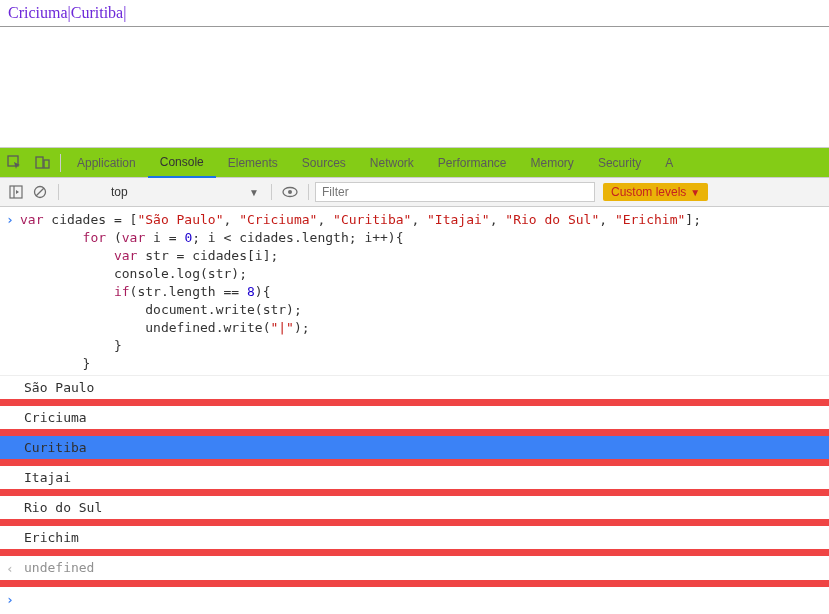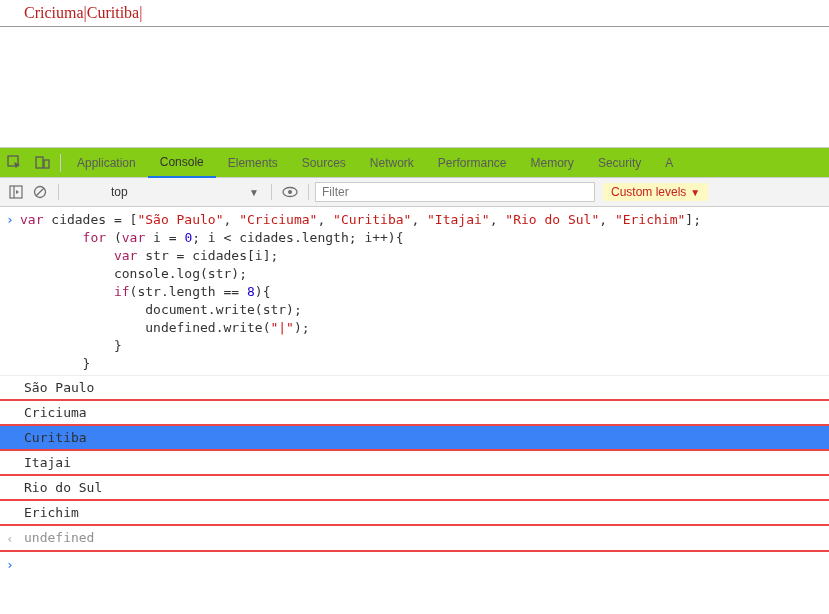--- a/index.html
+++ b/index.html
@@ -1,41 +1,41 @@
 <!DOCTYPE html>
 <html><head>
 <meta charset="utf-8">
 <style>
   * { box-sizing: border-box; margin: 0; padding: 0; }
   body { font-family: "Segoe UI", Arial, sans-serif; font-size: 12px; color: #333; background: #fff; width: 829px; }
-  .page-top { border-bottom: 1px solid #999; padding: 4px 24px; font-family: "Times New Roman", serif; font-size: 16px; color: #b91c1c; }
+  .page-top { border-bottom: 1px solid #999; padding: 4px 8px; font-family: "Times New Roman", serif; font-size: 16px; color: #6d28d9; }
   .page-gap { height: 120px; }
   .devtools { border-top: 1px solid #ccc; }
   .tabs-row { display: flex; align-items: center; border-bottom: 1px solid #ccc; background: #84cc16; height: 30px; }
   .tabs-row .icon-btn { width: 28px; height: 28px; display: flex; align-items: center; justify-content: center; color: #5a5a5a; cursor: pointer; }
   .tabs-row .sep { width: 1px; height: 18px; background: #ccc; margin: 0 4px; }
   .tab { padding: 0 12px; height: 30px; display: flex; align-items: center; color: #5a5a5a; cursor: pointer; }
   .tab.active { color: #333; border-bottom: 2px solid #1a73e8; }
   .toolbar { display: flex; align-items: center; border-bottom: 1px solid #ccc; background: #f3f3f3; height: 29px; padding: 0 4px; }
   .toolbar .icon-btn { width: 24px; height: 24px; display: flex; align-items: center; justify-content: center; color: #6e6e6e; cursor: pointer; }
   .toolbar .sep { width: 1px; height: 16px; background: #ccc; margin: 0 6px; }
   .ctx-select { display: flex; align-items: center; color: #333; padding: 0 6px; cursor: pointer; min-width: 160px; margin-left: 40px; }
   .ctx-select .caret { margin-left: auto; color: #666; font-size: 10px; }
   .filter-input { flex: 0 0 280px; height: 20px; border: 1px solid #ccc; background: #fff; padding: 0 6px; font-size: 12px; color: #888; margin-right: 8px; }
-  .levels { background: #fef9c3; color: #c5221f; padding: 2px 8px; display: flex; align-items: center; cursor: pointer; border-radius: 2px; }
+  .levels { background: #eab308; color: #c5221f; padding: 2px 8px; display: flex; align-items: center; cursor: pointer; border-radius: 2px; }
   .levels .caret { margin-left: 4px; font-size: 10px; }
   .console-body { font-family: Menlo, Consolas, monospace; font-size: 13px; }
   .code-block { display: flex; padding: 4px 0 2px 0; border-bottom: 1px solid #eee; }
   .gutter { width: 20px; text-align: center; color: #367cf1; font-weight: bold; flex-shrink: 0; user-select: none; padding-top: 1px; }
   .gutter.out { color: #bbb; }
   .code { white-space: pre; line-height: 18px; }
   .tok-kw { color: #a71d5d; }
   .tok-str { color: #c41a16; }
   .tok-num { color: #1c00cf; }
-  .log-row { display: flex; border-bottom: 2px solid #ef4444; padding: 4px 0 4px 0; }
+  .log-row { display: flex; border-bottom: 7px solid #ef4444; padding: 4px 0 4px 0; }
   .log-row.hi { background: #3b82f6; }
   .log-row .gutter { width: 20px; }
   .log-text { color: #303030; padding-left: 4px; }
   .undef { color: #919191; }
   .prompt-row { display: flex; padding: 4px 0; }
   .prompt-row .gutter { color: #367cf1; }
   svg { display: block; }
 </style>
 </head>
 <body>

